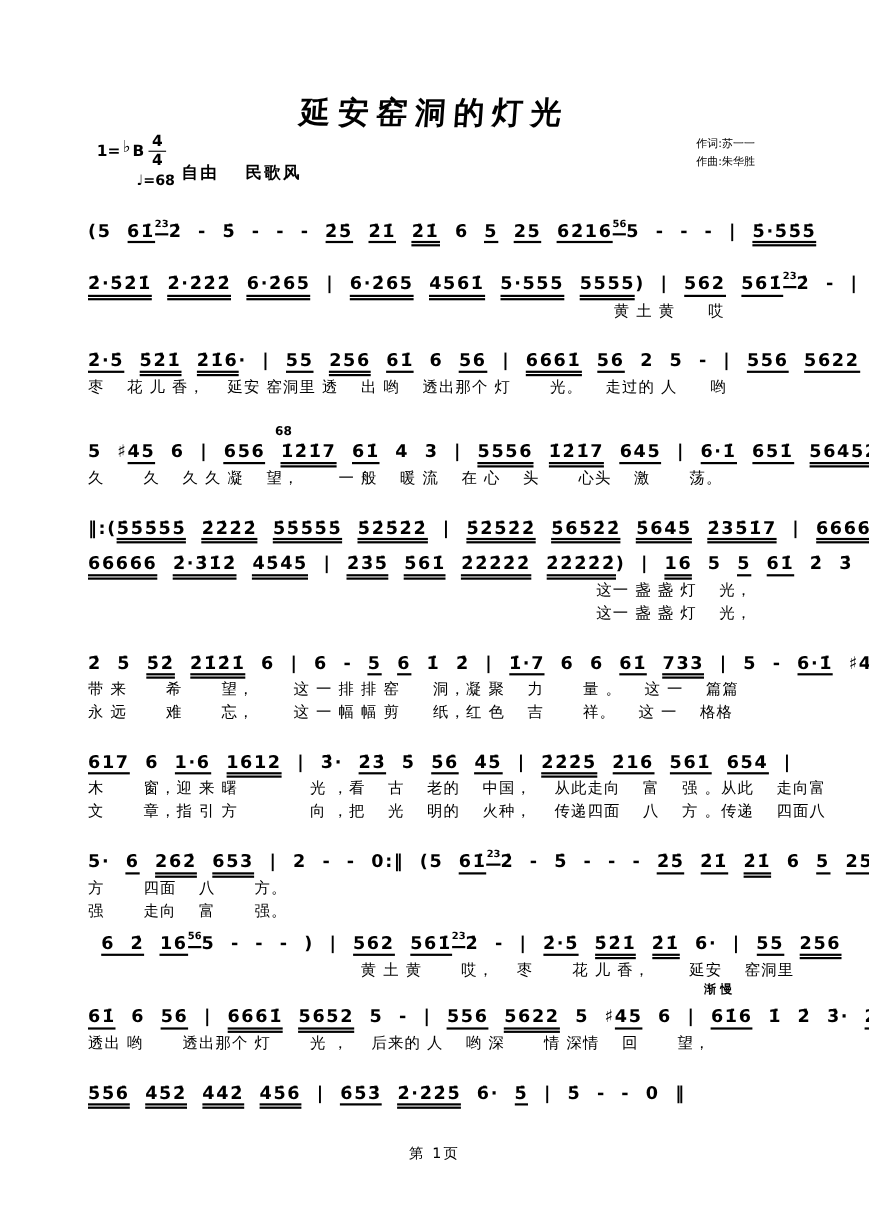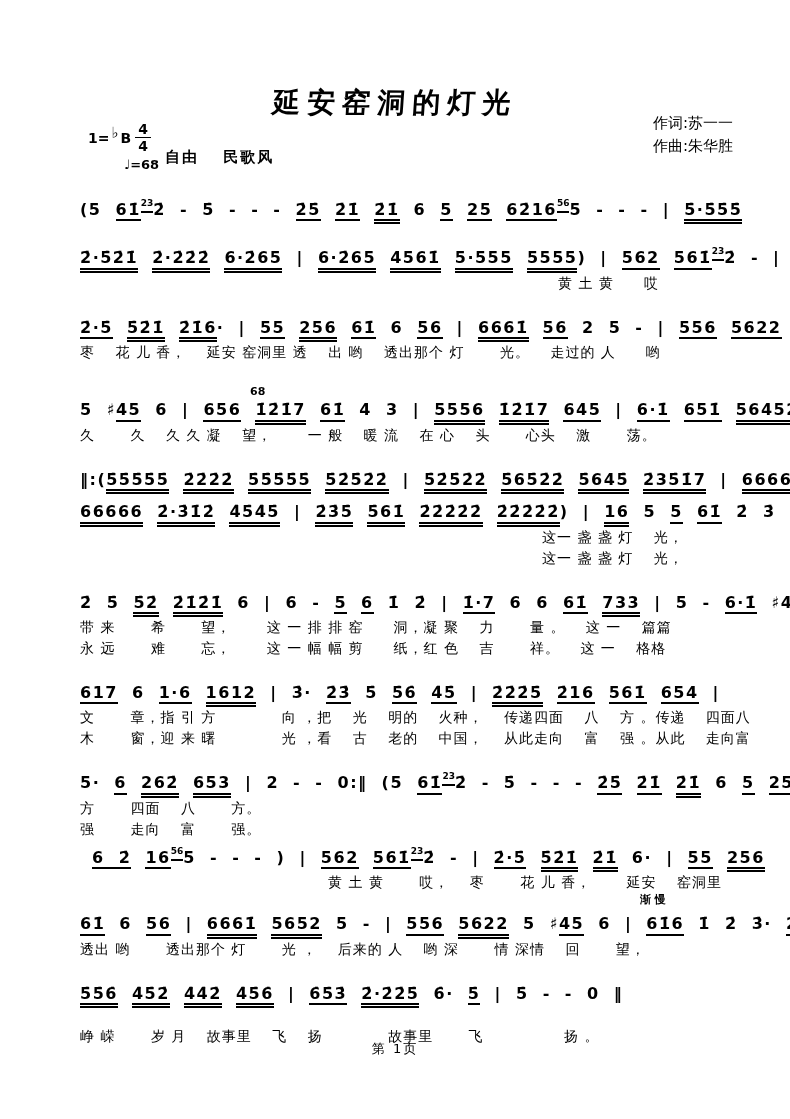--- a/index.html
+++ b/index.html
@@ -15,21 +15,21 @@
     transform:skewX(-4deg);
   }
   .keyblock{position:absolute;left:88px;top:122px;font-size:14px;font-weight:bold;}
   .keyline{display:flex;align-items:center;gap:2px;}
   .flat{font-size:15px;vertical-align:super;position:relative;top:-5px;}
   .frac{display:inline-flex;flex-direction:column;text-align:center;line-height:1;margin-left:2px;}
   .frac .top{border-bottom:1px solid #000;padding:0 3px 1px;}
   .frac .bot{padding-top:1px;}
   .tempo{margin-top:4px;font-size:13px;font-weight:bold;margin-left:36px;}
   .style-mark{position:absolute;left:165px;top:148px;font-size:15px;font-weight:bold;letter-spacing:2px;}
-  .credits{position:absolute;left:633px;top:112px;font-size:15px;line-height:1.55;margin-left:20px;}
+  .credits{position:absolute;left:633px;top:124px;font-size:10px;line-height:1.55;}
   .score{position:absolute;left:80px;top:176px;width:645px;}
   .music{
     font-size:16px;font-weight:bold;letter-spacing:1.5px;word-spacing:7px;
     white-space:pre;line-height:1.55;
   }
   .music .u1{display:inline-block;border-bottom:2px solid #000;line-height:1.15;}
   .music .u2{display:inline-block;border-bottom:5px double #000;line-height:1.15;}
   .music .grace{
     display:inline-block;font-size:9px;letter-spacing:0;word-spacing:0;
     transform:translateY(-9px);border-bottom:2px solid #000;
@@ -96,36 +96,35 @@
       <div class="lyric" style="padding-left: 462px;">这一 盏 盏 灯　 光，</div>
       <div class="lyric" style="padding-left: 462px;">这一 盏 盏 灯　 光，</div>
     </div>
     <div class="score-line">
       <div class="music">2̇ 5̇ <span class="u2">5̇2̇</span> <span class="u2">2̇1̇2̇1̇</span> 6 | 6 - <span class="u1">5</span> <span class="u1">6</span> 1̇ 2̇ | <span class="u1">1̇·7</span> 6 6 <span class="u1">61̇</span> <span class="u2">733</span> | 5 - <span class="u1">6·1̇</span> ♯45</div>
       <div class="lyric" style="padding-left: 0px;">带 来　　 希　　 望，　　 这 一 排 排 窑　　洞，凝 聚　 力　　 量 。　 这 一　 篇篇</div>
       <div class="lyric" style="padding-left: 0px;">永 远　　 难　　 忘，　　 这 一 幅 幅 剪　　纸，红 色　 吉　　 祥。　 这 一　 格格</div>
     </div>
     <div class="score-line">
       <div class="music"><span class="u1">617</span> 6 <span class="u1">1·6</span> <span class="u2">1612</span> | 3̇· <span class="u1">2̇3̇</span> 5̇ <span class="u1">5̇6̇</span> <span class="u1">4̇5̇</span> | <span class="u2">2̇2̇2̇5̇</span> <span class="u1">2̇16</span> <span class="u1">561̇</span> <span class="u1">654</span> |</div>
+      <div class="lyric" style="padding-left: 0px;">木　　 窗，迎 来 曙　　　　 光 ，看　 古　 老的　 中国，　 从此走向　 富　 强 。从此　 走向富</div>
       <div class="lyric" style="padding-left: 0px;">文　　 章，指 引 方　　　　 向 ，把　 光　 明的　 火种，　 传递四面　 八　 方 。传递　 四面八</div>
-      <div class="lyric" style="padding-left: 0px;">木　　 窗，迎 来 曙　　　　 光 ，看　 古　 老的　 中国，　 从此走向　 富　 强 。从此　 走向富</div>
     </div>
     <div class="score-line">
       <div class="music">5· <span class="u1">6</span> <span class="u2">262̇</span> <span class="u2">653</span> | 2 - - 0:‖ (5 <span class="u1">61̇</span><span class="grace">23</span>2̇ - 5̇ - - - <span class="u1">2̇5̇</span> <span class="u1">2̇1̇</span> <span class="u2">2̇1̇</span> 6 <span class="u1">5</span> <span class="u1">25</span></div>
       <div class="lyric" style="padding-left: 0px;">方　　 四面　 八　　 方。</div>
       <div class="lyric" style="padding-left: 0px;">强　　 走向　 富　　 强。</div>
     </div>
     <div class="score-line tight">
       <div class="music" style="padding-left: 12px;"><span class="u1">6 2̇</span> <span class="u1">16</span><span class="grace">56</span>5 - - - ) | <span class="u1">562</span> <span class="u1">561̇</span><span class="grace">23</span>2̇ - | <span class="u1">2̇·5̇</span> <span class="u2">5̇2̇1̇</span> <span class="u2">2̇1̇</span> 6· | <span class="u1">55</span> <span class="u2">256</span></div>
       <div class="lyric" style="padding-left: 248px;">黄 土 黄　　 哎，　 枣　　 花 儿 香，　　 延安　 窑洞里</div>
       <div class="annotation" style="padding-left: 560px;">渐 慢</div>
     </div>
     <div class="score-line tight">
       <div class="music"><span class="u1">61̇</span> 6 <span class="u1">56</span> | <span class="u2">6661̇</span> <span class="u2">5652</span> 5 - | <span class="u1">556</span> <span class="u2">5622</span> 5 ♯<span class="u1">45</span> 6 | <span class="u1">61̇6</span> 1̇ 2̇ 3̇· <span class="u1">2̇3̇</span> |</div>
       <div class="lyric" style="padding-left: 0px;">透出 哟　　 透出那个 灯　　 光 ，　 后来的 人　 哟 深　　 情 深情　 回　　 望，</div>
     </div>
     <div class="score-line">
       <div class="music"><span class="u2">5̇5̇6̇</span> <span class="u2">4̇5̇2̇</span> <span class="u2">4̇4̇2̇</span> <span class="u2">4̇5̇6̇</span> | <span class="u1">6̇5̇3̇</span> <span class="u2">2̇·2̇2̇5̇</span> 6̇· <span class="u1">5̇</span> | 5̇ - - 0 ‖</div>
-      <div class="lyric" style="padding-left: 0px; margin-top: 18px;">峥 嵘　　 岁 月　 故事里　 飞　 扬　　　　 故事里　　 飞　　　　　 扬 。</div>
     </div>
   </div>
 
 <div class="page-num">第 1页</div>
 
 </body></html>

